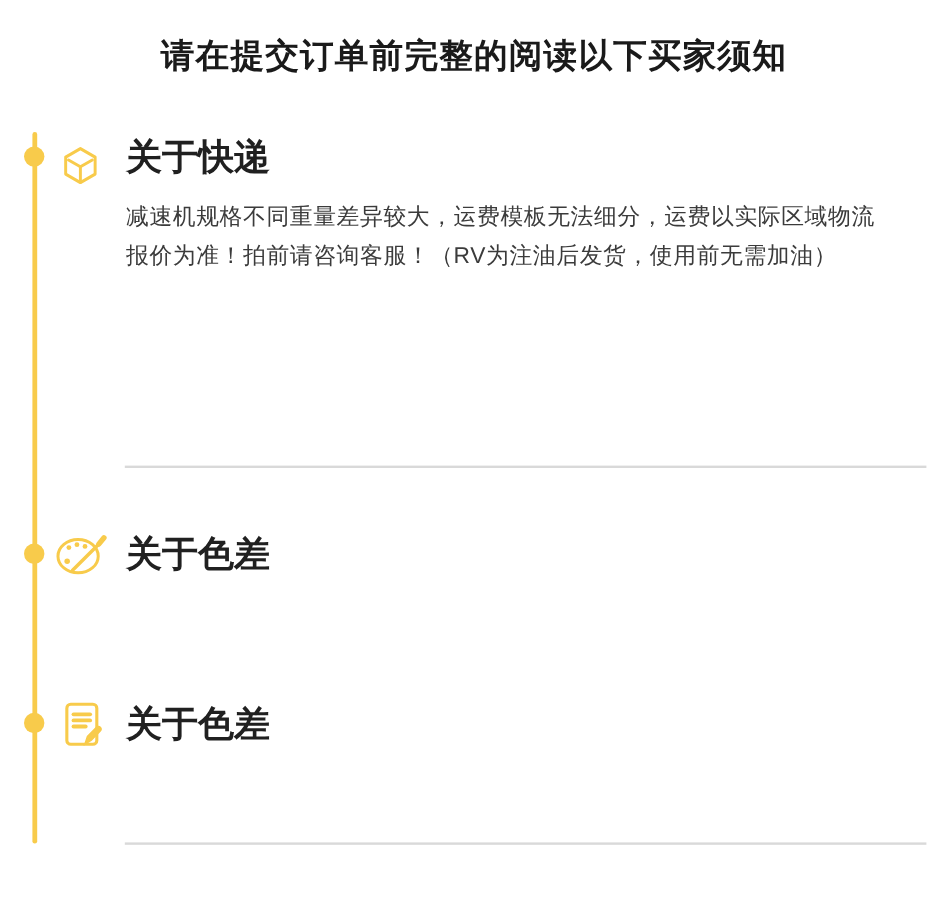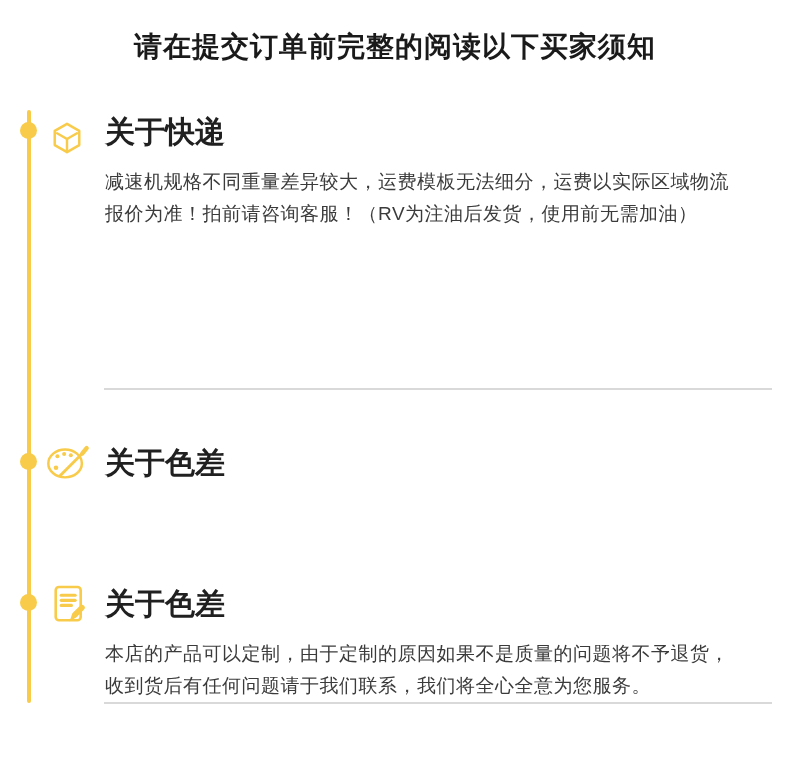--- a/index.html
+++ b/index.html
@@ -110,19 +110,17 @@
     <span class="section-icon" style="left:52px;top:-1px;">
       <svg width="37" height="43" viewBox="0 0 40 44" fill="none" stroke="currentColor" stroke-width="2.8" stroke-linecap="round" stroke-linejoin="round">
         <rect x="4" y="3" width="27" height="36" rx="3.5"></rect>
         <path d="M10 12 H25" stroke-width="3.4"></path>
         <path d="M10 17.5 H25" stroke-width="3.4"></path>
         <path d="M10 23 H21" stroke-width="3.4"></path>
         <path d="M19 40.5 L22 31.5 L30 23.5 Q32.5 21.2 34.6 23.3 Q36.7 25.4 34.4 27.8 L26.5 35.8 Z" fill="currentColor" stroke="none"></path>
       </svg>
     </span>
     <h2 class="section-title">关于色差</h2>
-    <p class="section-body">本店的产品可以定制，由于定制的原因如果不是质量的问题将不予退货，
-收到货后有任何问题请于我们联系，我们将全心全意为您服务。</p>
   </section>
 
   <div class="divider" style="top:702px;"></div>
 
 </div>
 
 </body></html>

